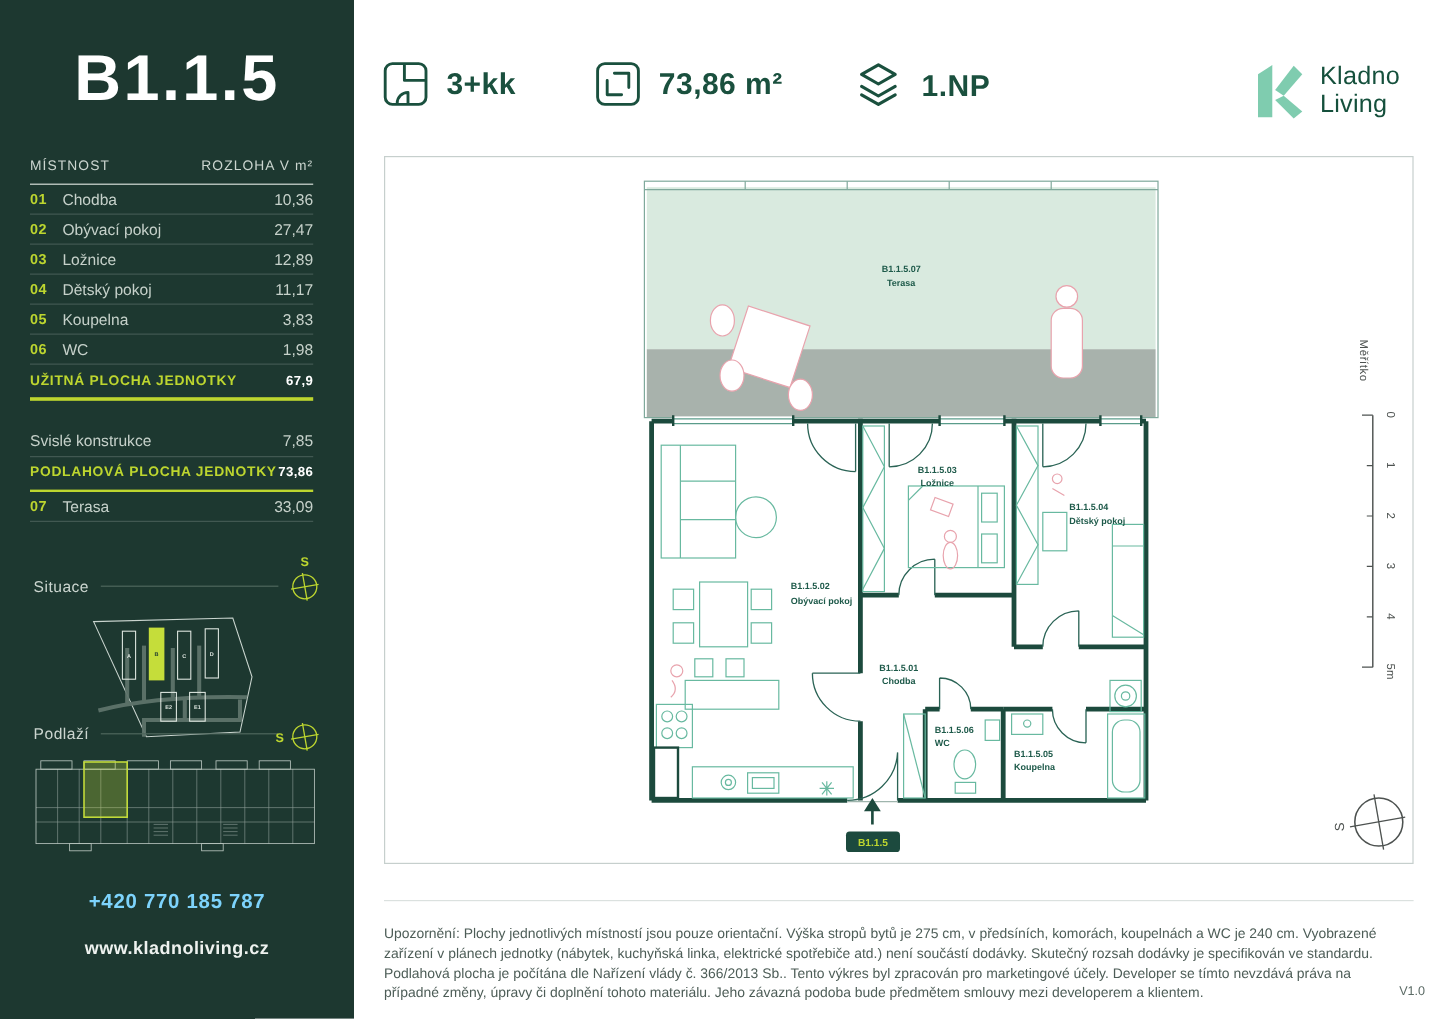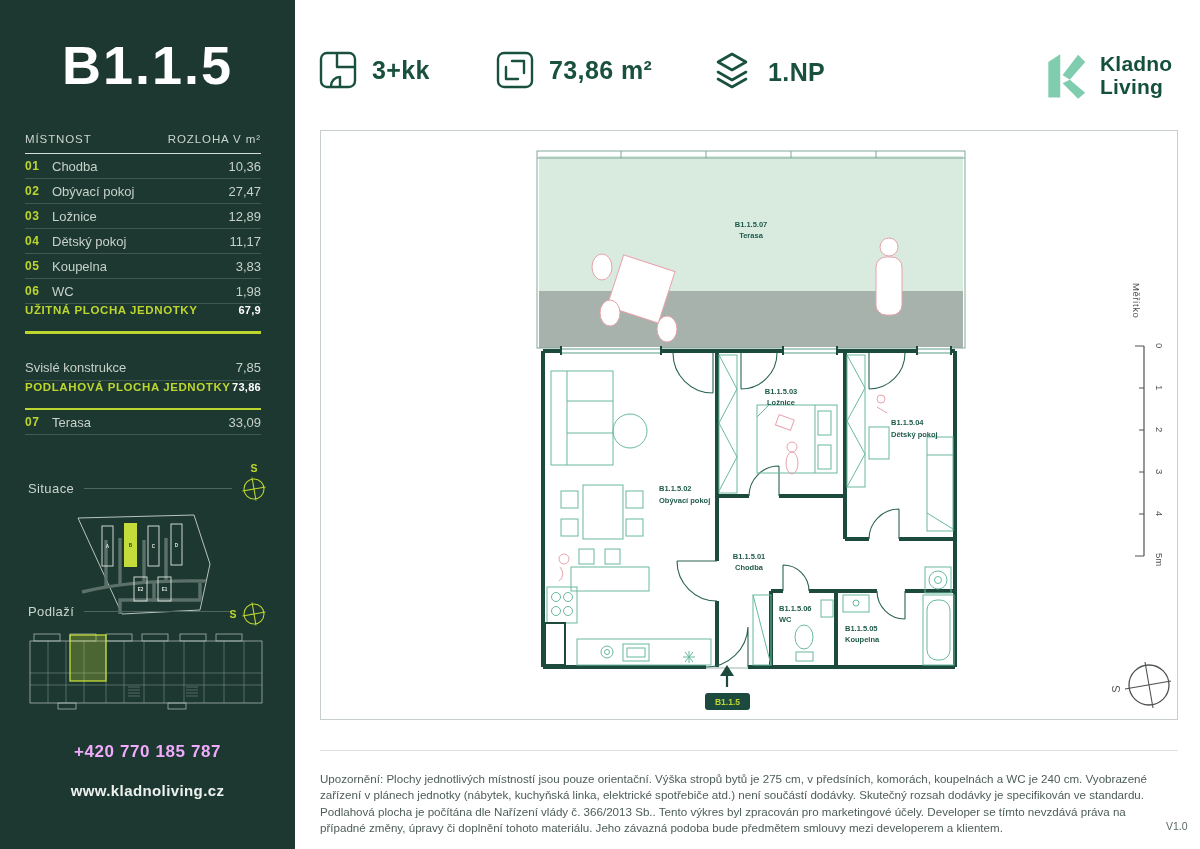--- a/index.html
+++ b/index.html
@@ -12,42 +12,42 @@
   .unit-title{position:absolute;top:34px;left:0;width:100%;text-align:center;
       color:#fff;font-size:54px;font-weight:bold;letter-spacing:2px;margin:0;}
   .rtable{position:absolute;left:25px;top:133px;width:236px;}
   .thead{display:flex;justify-content:space-between;align-items:flex-end;
       font-size:11.5px;color:#cbd5cf;letter-spacing:.9px;padding-bottom:8px;
       border-bottom:1.5px solid #d5ddd7;}
   .trow{display:flex;align-items:center;height:24px;
       border-bottom:1px solid rgba(255,255,255,.16);font-size:13px;color:#c6d1ca;}
   .trow .num{color:#bdd62f;font-weight:bold;width:27px;font-size:12px;letter-spacing:.5px;}
   .trow .val{margin-left:auto;}
-  .total-row{display:flex;align-items:flex-start;height:27px;font-size:11.5px;
+  .total-row{display:flex;align-items:center;height:27px;font-size:11.5px;
       font-weight:bold;color:#bdd62f;letter-spacing:.6px;}
   .total-row .val{margin-left:auto;color:#fff;font-size:11px;letter-spacing:.3px;}
   .lime-bar{height:2.5px;background:#bdd62f;}
   .spacer24{height:22px;}
 
   .section{position:absolute;left:28px;width:238px;}
   .sec-head{display:flex;align-items:center;position:relative;height:20px;}
   .sec-label{font-size:13px;color:#cbd5cf;letter-spacing:.4px;white-space:nowrap;}
   .sec-line{flex:1;height:1px;background:#4f665c;margin-left:10px;margin-right:34px;}
   .sec-compass{position:absolute;right:-4px;}
 
   .contact{position:absolute;left:0;top:742px;width:295px;text-align:center;}
-  .contact .phone{color:#f0abfc;font-size:17px;font-weight:bold;letter-spacing:.6px;}
+  .contact .phone{color:#7dd3fc;font-size:17px;font-weight:bold;letter-spacing:.6px;}
   .contact .email{color:#bdd62f;font-size:14.5px;font-weight:bold;margin-top:5px;letter-spacing:.3px;}
   .contact .web{color:#eef2ef;font-size:15px;font-weight:bold;margin-top:20px;letter-spacing:.4px;}
 
   
   .spec{position:absolute;top:50px;display:flex;align-items:center;gap:14px;
       color:#1a503e;font-size:25px;font-weight:bold;letter-spacing:.4px;}
   .logo{position:absolute;left:1042px;top:50px;display:flex;align-items:center;gap:12px;}
-  .logo-text{font-size:21px;font-weight:bold;color:#15503c;line-height:1.1;letter-spacing:.2px;}
+  .logo-text{font-size:21px;font-weight:normal;color:#15503c;line-height:1.1;letter-spacing:.2px;}
 
   
   .plan-box{position:absolute;left:320px;top:130px;width:856px;height:588px;
       border:1px solid #c6cfcd;box-sizing:content-box;}
   .foot-rule{position:absolute;left:320px;top:750px;width:858px;height:1px;background:#dbe1df;}
   .disclaimer{position:absolute;left:320px;top:759px;width:846px;
       font-size:11.6px;line-height:1.42;color:#4d5d57;}
   .version{position:absolute;left:1166px;top:820px;font-size:10.5px;color:#5c6b66;text-align:center;}
 </style>
 </head>

